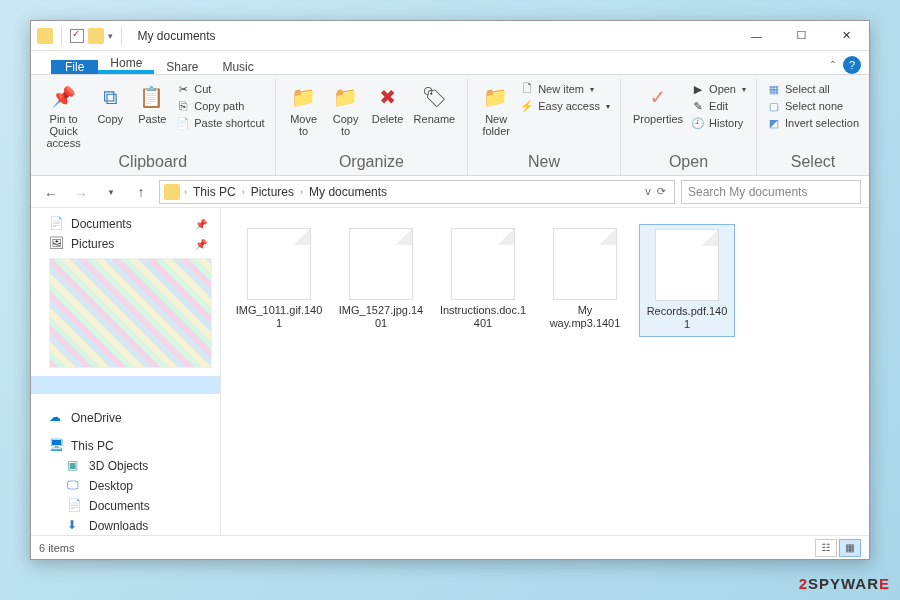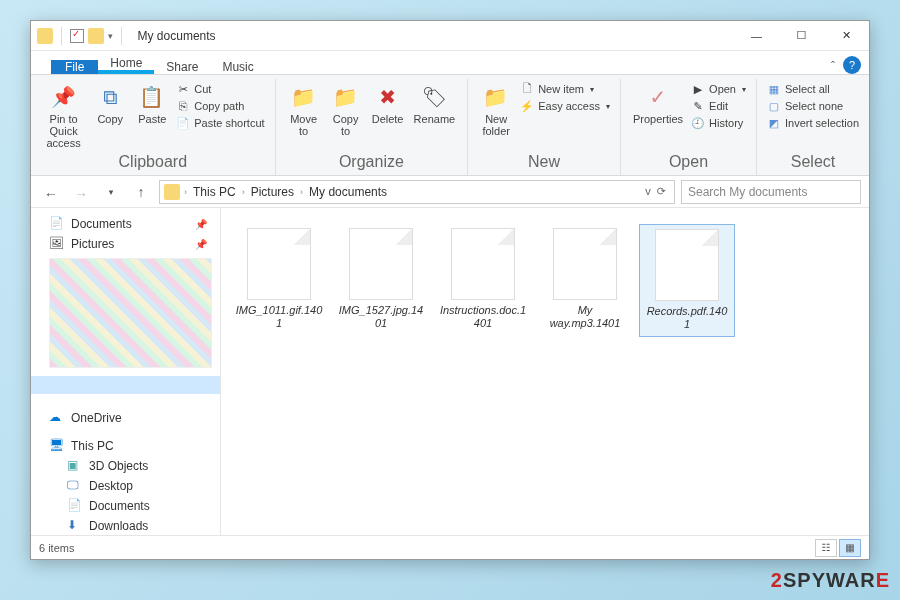--- a/index.html
+++ b/index.html
@@ -51,35 +51,35 @@
 
 .body { flex: 1; display: flex; overflow: hidden; }
 .tree { width: 190px; border-right: 1px solid #e5e5e5; padding: 6px 0; font-size: 12px; overflow: hidden; position: relative; }
 .tree .node { display: flex; align-items: center; gap: 6px; padding: 2px 4px 2px 18px; color: #333; }
 .tree .node .pin { margin-left: auto; color: #888; font-size: 10px; padding-right: 8px; }
 .tree .node .ico { width: 16px; height: 16px; display: inline-block; }
 .tree .preview { margin: 4px 8px 8px 18px; height: 110px; background: repeating-linear-gradient(45deg,#f5d6e8 0 6px,#d6f5e2 6px 12px,#f5f2d6 12px 18px,#d6e8f5 18px 24px); border: 1px solid #eee; }
 .tree .sel { background: #cde8ff; }
 .tree .indent { padding-left: 36px; }
 
-.files { flex: 1; padding: 16px 10px; display: flex; flex-wrap: wrap; align-content: flex-start; gap: 8px 6px; font-style: italic; }
+.files { flex: 1; padding: 16px 10px; display: flex; flex-wrap: wrap; align-content: flex-start; gap: 8px 6px; }
 .fileitem { width: 96px; display: flex; flex-direction: column; align-items: center; font-size: 11px; color: #333; text-align: center; padding: 4px; }
 .fileitem.selected { border: 1px solid #88b8e8; background: #e5f1fb; }
 .fileitem .thumb { width: 64px; height: 72px; background: #fff; border: 1px solid #ddd; position: relative; margin-bottom: 4px; }
 .fileitem .thumb::after { content: ""; position: absolute; top: 0; right: 0; width: 16px; height: 16px; background: linear-gradient(135deg, transparent 50%, #eee 50%); }
 .fileitem .fname { word-break: break-word; line-height: 1.2; }
 
 
 .statusbar { height: 24px; border-top: 1px solid #e5e5e5; display: flex; align-items: center; font-size: 11px; color: #555; padding: 0 8px; }
 .statusbar .viewbtns { margin-left: auto; display: flex; gap: 2px; }
 .statusbar .viewbtns div { width: 22px; height: 18px; border: 1px solid #ccc; display: flex; align-items: center; justify-content: center; font-size: 10px; }
 .statusbar .viewbtns .act { background: #cde8ff; border-color: #88b8e8; }
 
 
-.watermark { position: absolute; right: 10px; bottom: 8px; font-size: 20px; font-weight: bold; color: #333; letter-spacing: 1px; }
+.watermark { position: absolute; right: 10px; bottom: 8px; font-size: 15px; font-weight: bold; color: #333; letter-spacing: 1px; }
 .watermark .two { color: #c62828; }
 
 
 .ic-pin { color: #555; }
 .ic-copy { color: #3a7bbf; }
 .ic-paste { color: #caa35a; }
 .ic-move { color: #6aa1d8; }
 .ic-del { color: #c33; }
 .ic-newf { color: #e8c15a; }
 .ic-prop { color: #d88; }

